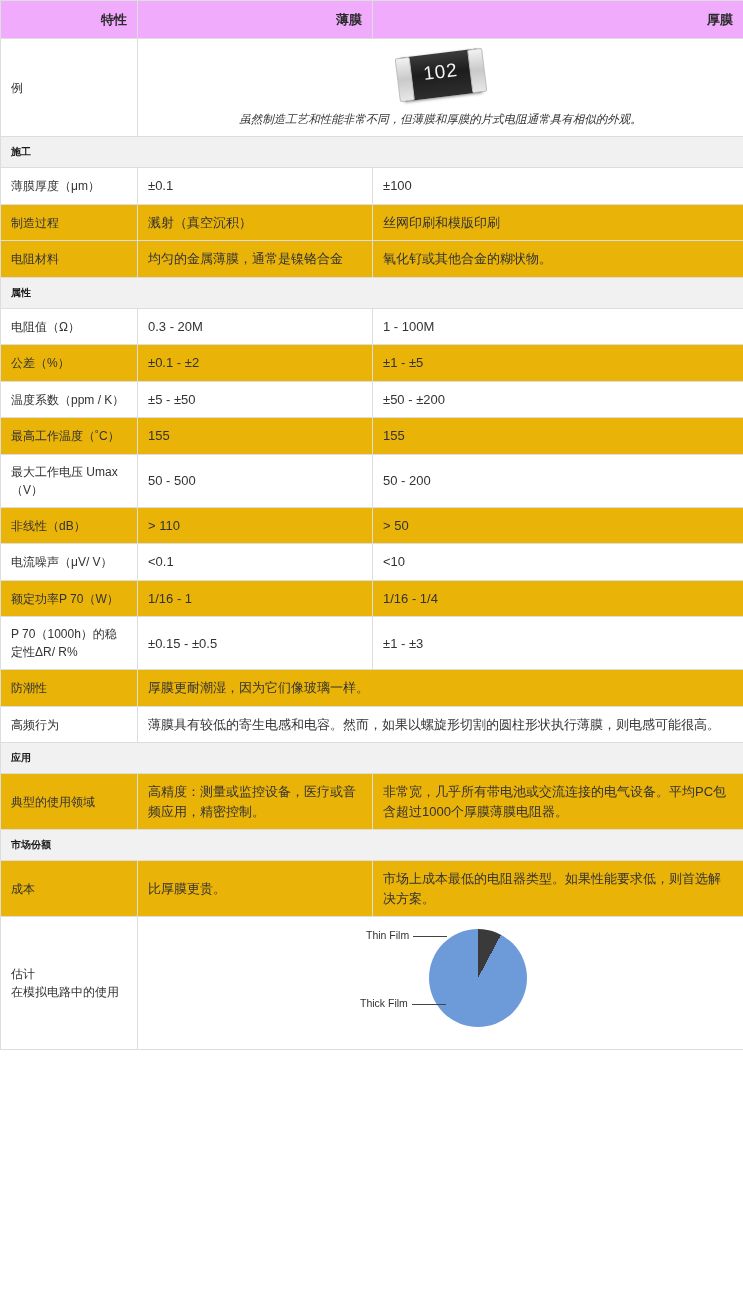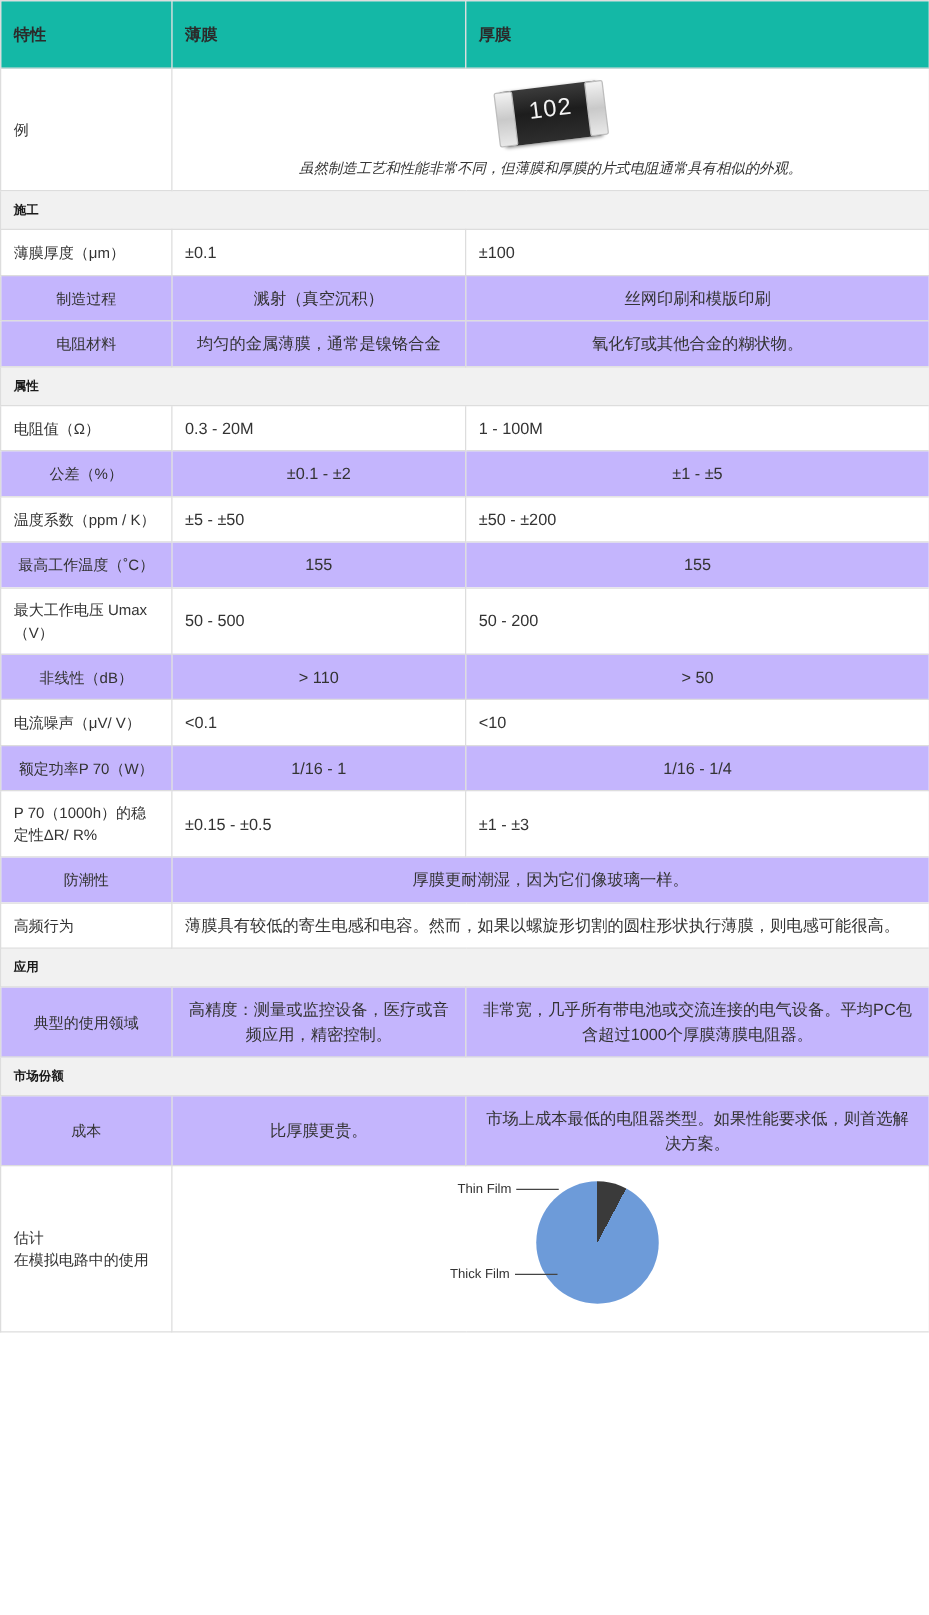--- a/index.html
+++ b/index.html
@@ -28,39 +28,39 @@
     border: 1px solid #dddddd;
     vertical-align: middle;
     padding: 8px 10px;
     box-sizing: border-box;
   }
   col.c1 { width: 137px; }
   col.c2 { width: 235px; }
   col.c3 { width: 371px; }
 
   thead th {
-    background: #14b8a6;
+    background: #f0abfc;
     font-weight: bold;
     font-size: 13px;
-    text-align: left;
+    text-align: right;
     color: #2b2b2b;
-    height: 54px;
+    height: 38px;
     padding: 8px 4px;
   }
   .row-label {
     font-size: 12px;
     color: #333333;
     line-height: 1.5;
   }
   .cell {
     font-size: 13px;
     color: #333333;
     line-height: 1.5;
   }
-  tr.alt td { background: #c4b5fd; text-align: center; }
+  tr.alt td { background: #eab308; }
   tr.plain td { background: #ffffff; }
 
   .section-row td {
     background: #f1f1f1;
     font-weight: bold;
     font-size: 10px;
     color: #1a1a1a;
     padding: 9px 10px;
   }
 

